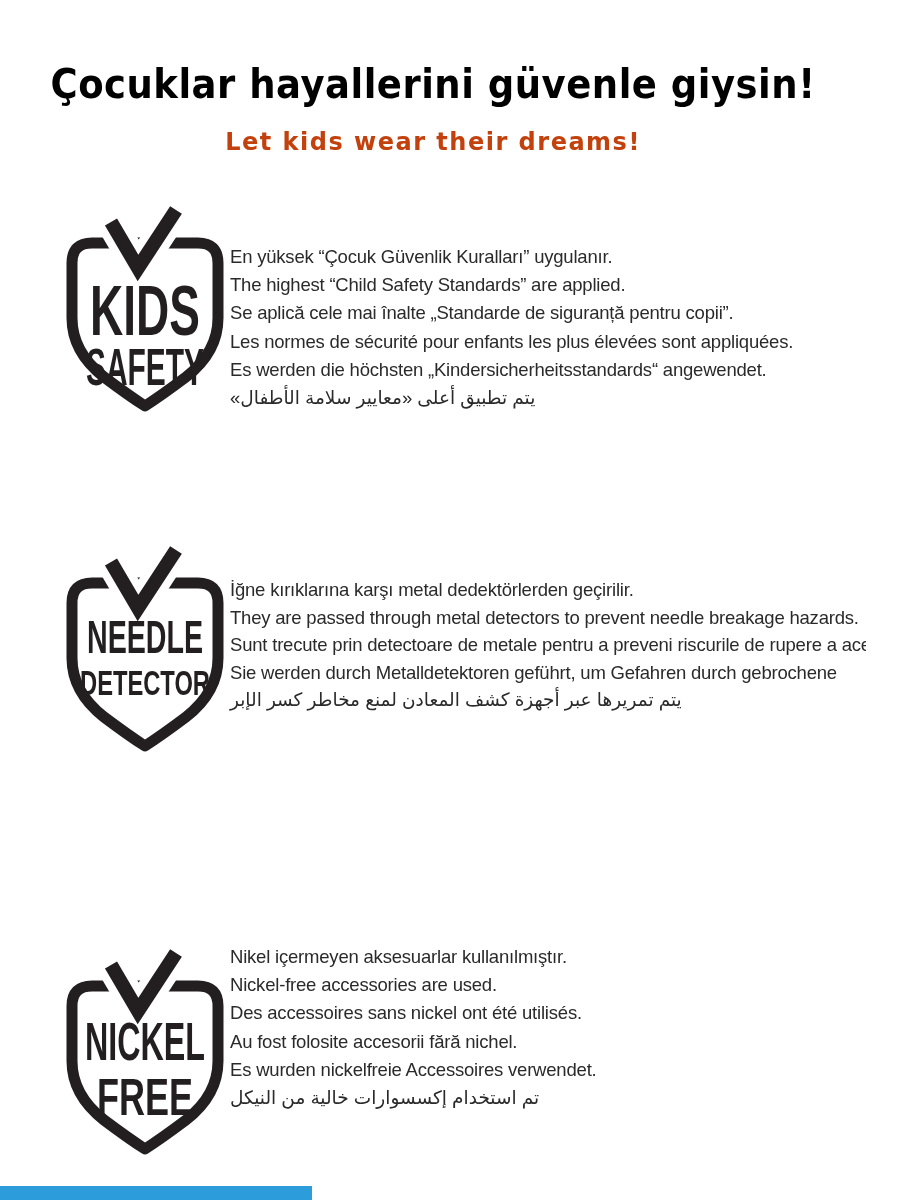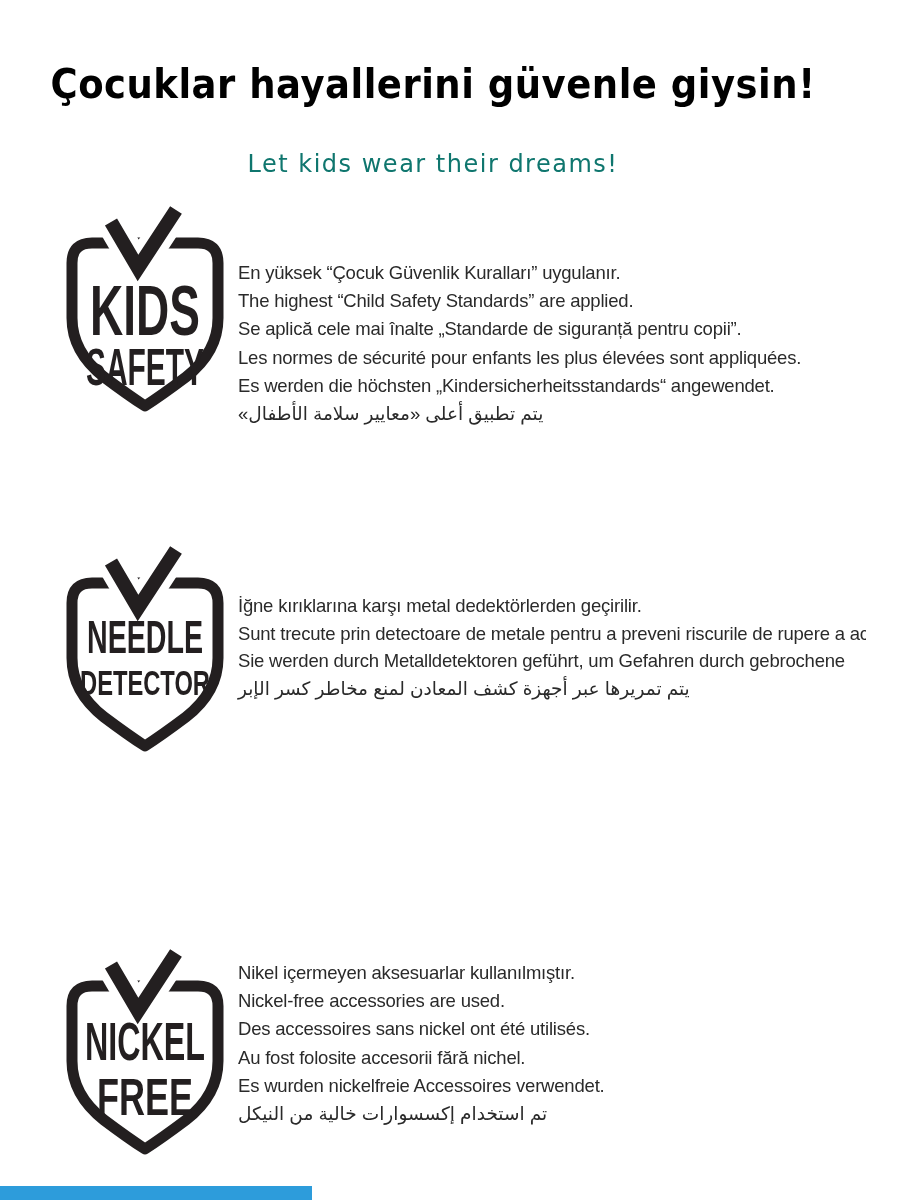--- a/index.html
+++ b/index.html
@@ -24,46 +24,44 @@
     letter-spacing: 0.5px;
     color: #000000;
     transform: scaleY(1.12);
   }
   .subtitle {
     position: absolute;
     left: 0; right: 0;
     top: 128px;
     text-align: center;
     font-family: "DejaVu Sans", sans-serif;
-    font-weight: 400;
+    font-weight: 700;
     font-size: 24px;
     letter-spacing: 1.5px;
-    color: #0f766e;
-    margin-top: 22px;
+    color: #c2410c;
   }
   
   .badge {
     position: absolute;
     left: 62px;
     width: 166px;
     height: 215px;
     text-align: center;
   }
   .badge svg { display: block; width: 166px; height: 215px; }
   .badge text {
     font-family: "Liberation Sans", "DejaVu Sans", sans-serif;
     font-weight: bold;
     fill: #231f20;
   }
   
   .txtcol {
     position: absolute;
-    left: 238px;
+    left: 230px;
     width: 645px;
-    margin-top: 16px;
   }
   .txtline {
     font-size: 18.5px;
     letter-spacing: -0.2px;
     line-height: 28.2px;
     white-space: nowrap;
     color: #2a2a2a;
   }
   .txtcol.tight .txtline { line-height: 27.6px; }
   .footer-bar {
@@ -104,20 +102,21 @@
     <svg viewBox="0 0 166 215">
       <path d="M30 43 L136 43 Q156 43 156 63 L156 118 Q156 152 124 177 Q100 195 83 206 Q66 195 42 177 Q10 152 10 118 L10 63 Q10 43 30 43 Z" fill="none" stroke="#231f20" stroke-width="11" stroke-linejoin="round"></path>
       <polyline points="49,22 76,68 114,10" fill="none" stroke="#ffffff" stroke-width="30"></polyline>
       <polyline points="49,22 76,68 114,10" fill="none" stroke="#231f20" stroke-width="14" stroke-linejoin="miter"></polyline>
       <text x="83" y="113" text-anchor="middle" font-size="46" textLength="116" lengthAdjust="spacingAndGlyphs">NEEDLE</text>
       <text x="83" y="155" text-anchor="middle" font-size="35" textLength="130" lengthAdjust="spacingAndGlyphs">DETECTOR</text>
     </svg>
   </div>
   <div class="txtcol tight" style="top:576px">
     <div class="txtline">İğne kırıklarına karşı metal dedektörlerden geçirilir.</div>
+    <div class="txtline">They are passed through metal detectors to prevent needle breakage hazards.</div>
     <div class="txtline">Sunt trecute prin detectoare de metale pentru a preveni riscurile de rupere a acelor.</div>
     <div class="txtline">Sie werden durch Metalldetektoren geführt, um Gefahren durch gebrochene</div>
     <div class="txtline">يتم تمريرها عبر أجهزة كشف المعادن لمنع مخاطر كسر الإبر</div>
   </div>
 
   <div class="badge" style="top:943px">
     <svg viewBox="0 0 166 215">
       <path d="M30 43 L136 43 Q156 43 156 63 L156 118 Q156 152 124 177 Q100 195 83 206 Q66 195 42 177 Q10 152 10 118 L10 63 Q10 43 30 43 Z" fill="none" stroke="#231f20" stroke-width="11" stroke-linejoin="round"></path>
       <polyline points="49,22 76,68 114,10" fill="none" stroke="#ffffff" stroke-width="30"></polyline>
       <polyline points="49,22 76,68 114,10" fill="none" stroke="#231f20" stroke-width="14" stroke-linejoin="miter"></polyline>

